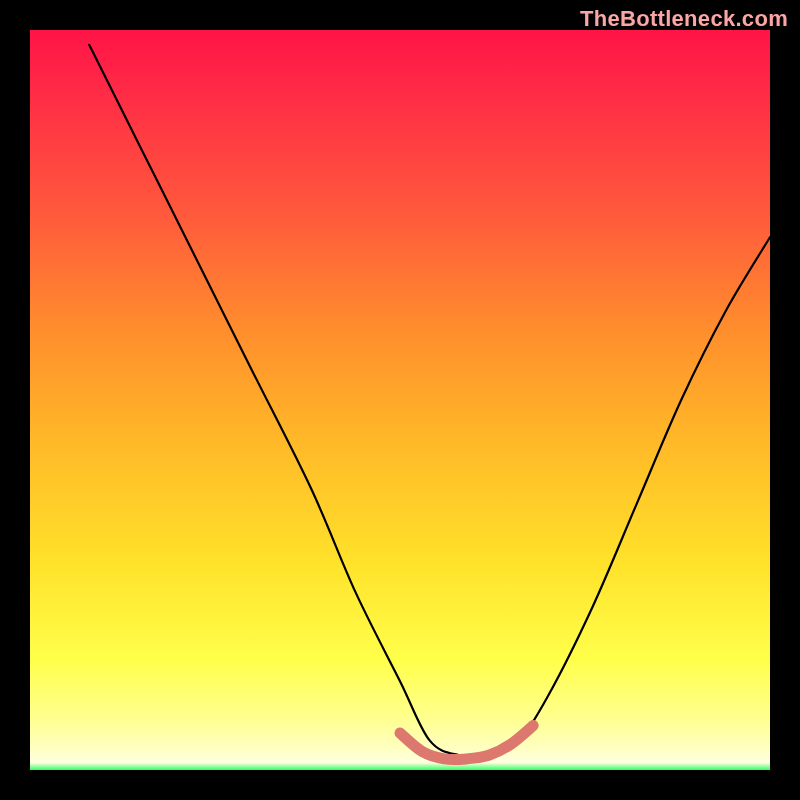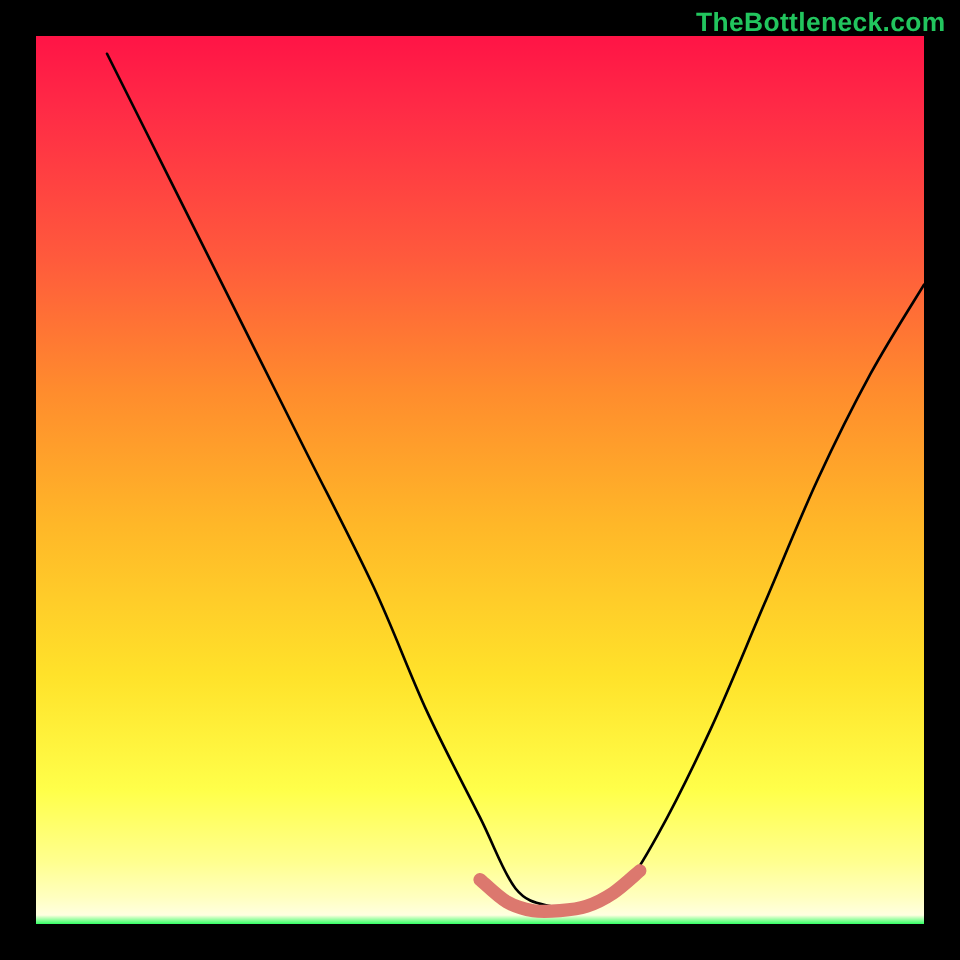--- a/index.html
+++ b/index.html
@@ -16,21 +16,21 @@
     width: 800px;
     height: 800px;
     background: #000000;
   }
   .watermark {
     position: absolute;
     top: 6px;
     right: 12px;
     font-size: 22px;
     font-weight: 600;
-    color: #22c55e;
+    color: #fca5a5;
     letter-spacing: 0.3px;
     z-index: 10;
   }
   .plot-area {
     position: absolute;
     left: 30px;
     top: 30px;
     width: 740px;
     height: 740px;
     overflow: hidden;

